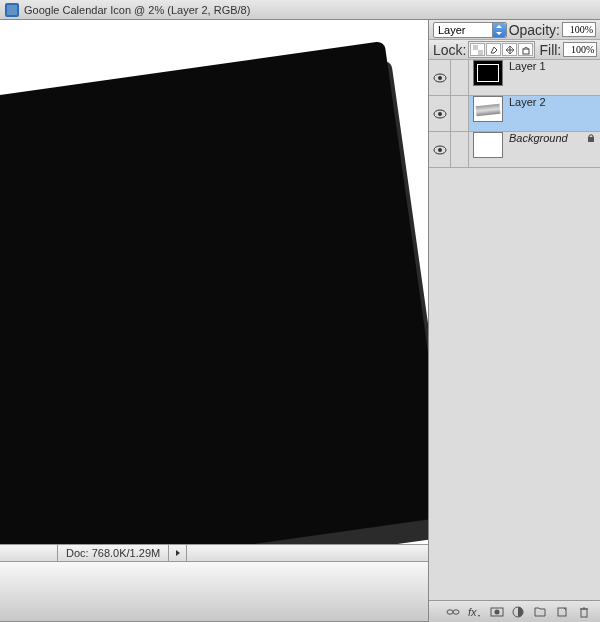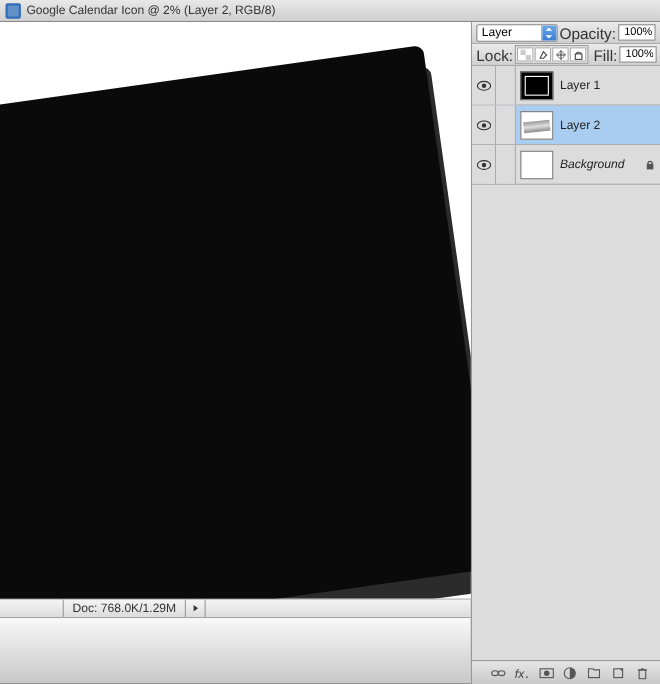--- a/index.html
+++ b/index.html
@@ -17,25 +17,25 @@
 .status-bar { height: 18px; background: linear-gradient(#f5f5f5, #dcdcdc); border-top: 1px solid #999; border-bottom: 1px solid #999; display: flex; align-items: center; font-size: 10px; color: #333; }
 .status-left { width: 58px; height: 100%; border-right: 1px solid #999; }
 .status-doc { padding: 0 8px; border-right: 1px solid #999; height: 100%; display: flex; align-items: center; }
 .status-arrow { width: 18px; height: 100%; display: flex; align-items: center; justify-content: center; border-right: 1px solid #999; }
 .gray-strip { height: 60px; background: linear-gradient(#f8f8f8, #c8c8c8); border-bottom: 1px solid #888; }
 .panel { width: 172px; background: #dcdcdc; border-left: 1px solid #888; display: flex; flex-direction: column; }
 .panel-row { display: flex; align-items: center; height: 20px; background: linear-gradient(#eaeaea, #d0d0d0); border-bottom: 1px solid #aaa; padding: 0 4px; gap: 2px; }
 .blend-select { flex: 1; height: 16px; background: #fff; border: 1px solid #888; border-radius: 2px; display: flex; align-items: center; padding: 0 4px; position: relative; }
 .blend-select .dd { position: absolute; right: 0; top: 0; bottom: 0; width: 14px; background: linear-gradient(#6ea8e8, #3b7dd6); border-left: 1px solid #888; display: flex; align-items: center; justify-content: center; border-radius: 0 2px 2px 0; }
 .lbl { color: #333; font-size: 14px; }
-.num-input { width: 34px; height: 15px; background: #fff; border: 1px solid #888; text-align: right; padding: 0 2px; font-size: 10px; }
+.num-input { width: 34px; height: 15px; background: #fff; border: 1px solid #888; text-align: right; padding: 0 2px; font-size: 10px; font-family: Liberation Serif, serif; }
 .lock-icons { display: flex; gap: 1px; border: 1px solid #999; background: #eee; padding: 1px; }
 .lock-icons .ico { width: 15px; height: 13px; background: #fff; border: 1px solid #aaa; display: flex; align-items: center; justify-content: center; }
 .layers-list { flex: 1; background: #dcdcdc; overflow: auto; }
-.layer-row { display: flex; align-items: center; height: 36px; border-bottom: 1px solid #aaa; background: #dcdcdc; }
+.layer-row { display: flex; align-items: flex-start; height: 36px; border-bottom: 1px solid #aaa; background: #dcdcdc; }
 .layer-row.selected { background: #a9cdf1; }
 .eye-col { width: 22px; height: 100%; display: flex; align-items: center; justify-content: center; border-right: 1px solid #aaa; background: #dcdcdc; }
 .link-col { width: 18px; height: 100%; border-right: 1px solid #aaa; background: #dcdcdc; }
 .thumb { width: 30px; height: 26px; margin: 0 4px; border: 1px solid #777; background: #fff; position: relative; }
 .thumb-layer1 { background: #000; }
 .thumb-layer1::after { content: ""; position: absolute; inset: 3px; border: 1px solid #fff; }
 .thumb-layer2 { background: #fff; }
 .thumb-layer2::after { content: ""; position: absolute; left: 2px; top: 8px; width: 24px; height: 10px; background: linear-gradient(#999, #ddd, #888); transform: rotate(-6deg); }
 .thumb-bg { background: #fff; }
 .layer-name { flex: 1; color: #222; padding-left: 2px; }

